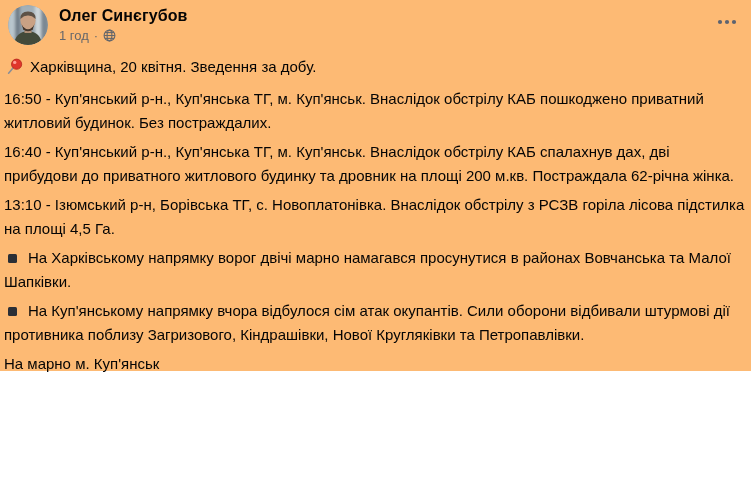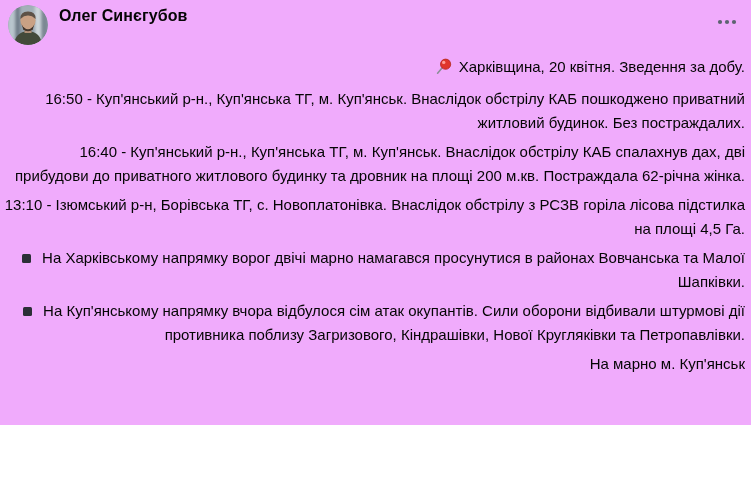--- a/index.html
+++ b/index.html
@@ -2,21 +2,21 @@
 <html><head>
 <meta charset="utf-8">
 <style>
   html,body{margin:0;padding:0;}
   body{
     width:751px;height:477px;overflow:hidden;background:#ffffff;
     font-family:"Liberation Sans","DejaVu Sans",sans-serif;
     color:#050505;
     -webkit-font-smoothing:antialiased;
   }
-  .post{position:relative;width:751px;height:425px;background:#f0abfc;text-align:right;}
+  .post{position:relative;width:751px;height:371px;background:#fdba74;}
 
   
   .header{position:relative;display:flex;align-items:flex-start;padding:5px 48px 0 8px;height:45px;box-sizing:border-box;}
   .avatar{width:40px;height:40px;border-radius:50%;overflow:hidden;flex:0 0 40px;cursor:pointer;}
   .avatar svg{display:block;}
   .hinfo{margin-left:11px;padding-top:1px;}
   .author{font-size:16px;font-weight:700;color:#050505;line-height:20px;letter-spacing:.1px;cursor:pointer;}
   .meta{display:flex;align-items:center;gap:4px;font-size:13px;color:#65676B;line-height:17px;margin-top:1px;}
   .meta .sep{margin:0 1px;}
   .globe{display:inline-flex;align-items:center;}
@@ -57,20 +57,33 @@
           <rect x="16.5" y="21" width="7" height="7" fill="#b08f77"></rect>
           <ellipse cx="20" cy="15.5" rx="7.6" ry="8.8" fill="#c9a184"></ellipse>
           <path d="M12.4 14 Q12 7 20 6.6 Q28 7 27.6 14 Q24 10.5 20 10.6 Q16 10.5 12.4 14 Z" fill="#5d5247"></path>
           <path d="M13.5 18 Q14 25.5 20 26 Q26 25.5 26.5 18 Q26 23 20 24.8 Q14 23 13.5 18 Z" fill="#4a3b31"></path>
           <path d="M14.8 21.5 Q20 27.3 25.2 21.5 L25 24.5 Q20 27.8 15 24.5 Z" fill="#45372d"></path>
         </g>
       </svg>
     </div>
     <div class="hinfo">
       <div class="author">Олег Синєгубов</div>
+      <div class="meta">
+        <span>1 год</span>
+        <span class="sep">·</span>
+        <span class="globe">
+          <svg width="13" height="13" viewBox="0 0 13 13" fill="none" stroke="#65676B" stroke-width="1.1">
+            <circle cx="6.5" cy="6.5" r="5.4"></circle>
+            <ellipse cx="6.5" cy="6.5" rx="2.4" ry="5.4"></ellipse>
+            <line x1="1.1" y1="6.5" x2="11.9" y2="6.5"></line>
+            <line x1="2" y1="3.6" x2="11" y2="3.6"></line>
+            <line x1="2" y1="9.4" x2="11" y2="9.4"></line>
+          </svg>
+        </span>
+      </div>
     </div>
     <div class="options">
       <svg width="20" height="6" viewBox="0 0 20 6">
         <circle cx="3" cy="3" r="2.1" fill="#5c6370"></circle>
         <circle cx="10" cy="3" r="2.1" fill="#5c6370"></circle>
         <circle cx="17" cy="3" r="2.1" fill="#5c6370"></circle>
       </svg>
     </div>
   </div>
 

